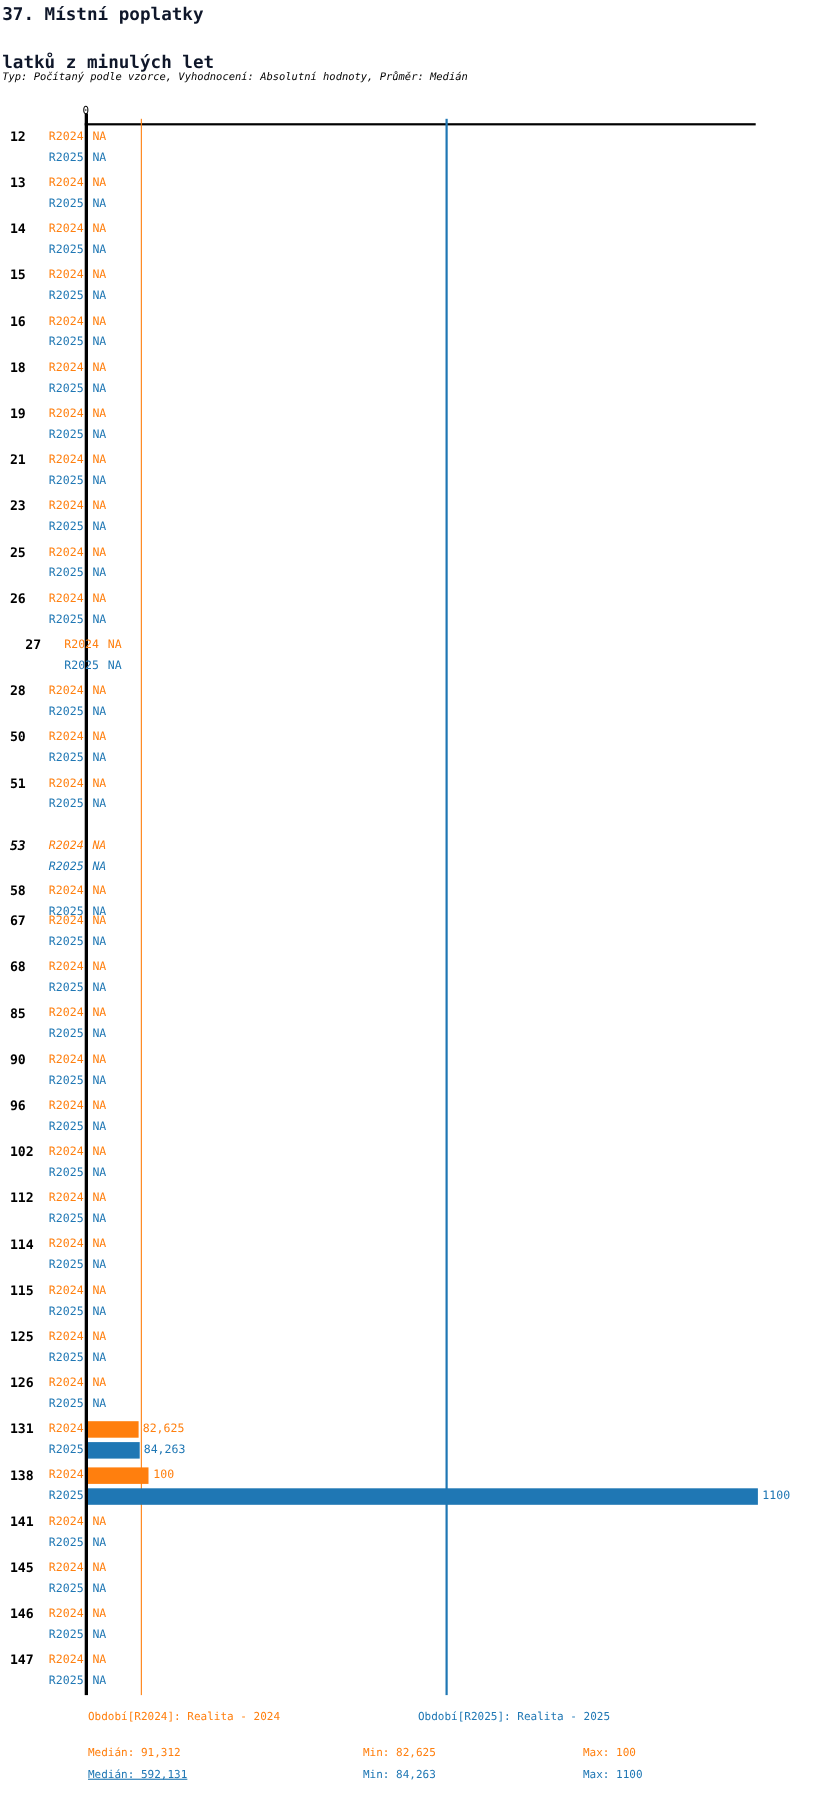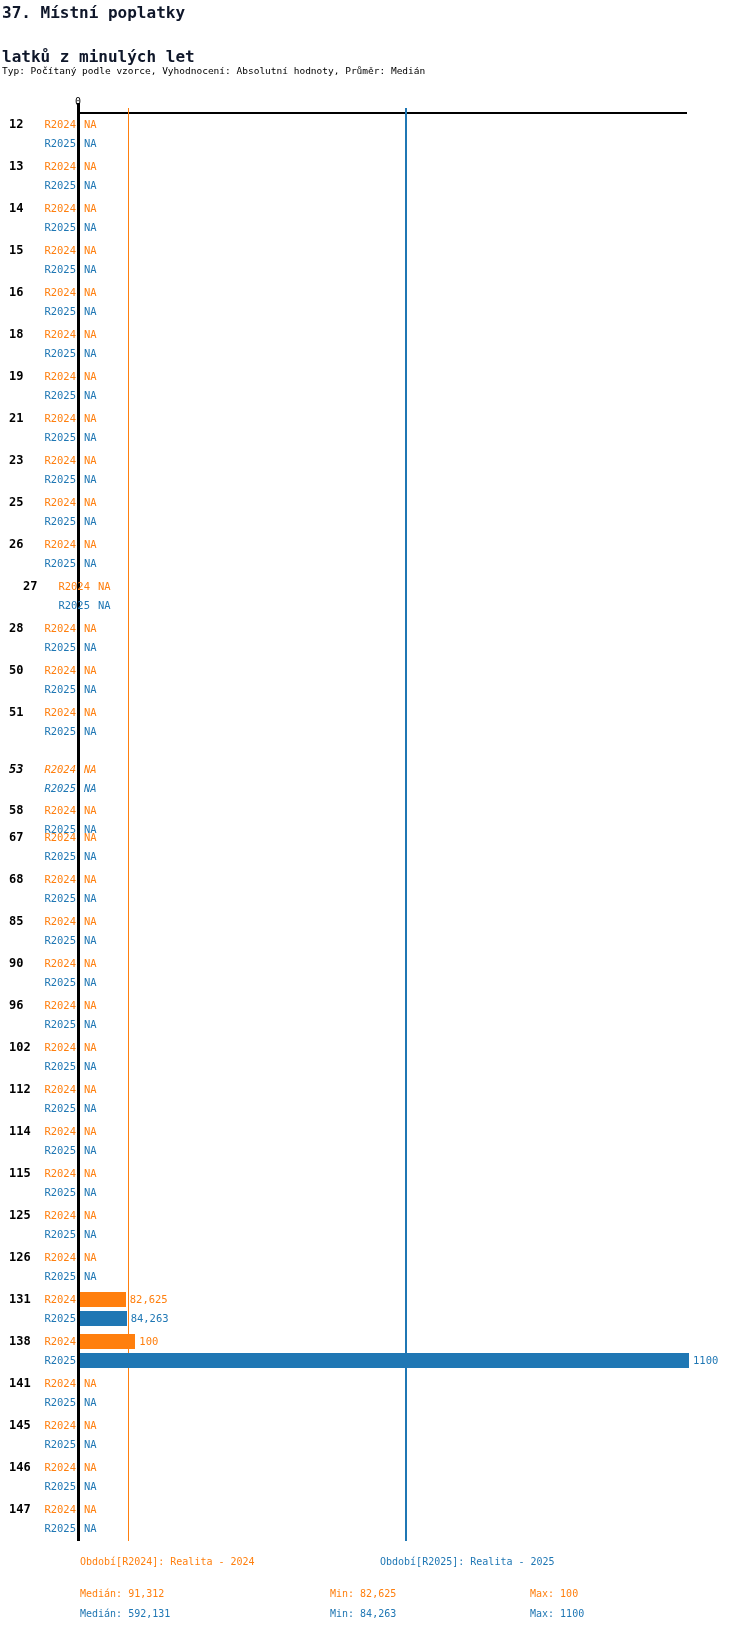--- a/index.html
+++ b/index.html
@@ -2,21 +2,21 @@
 <html><head>
 <meta charset="utf-8">
 <style>
   html,body{margin:0;padding:0;background:#ffffff;}
   .page{position:relative;width:750px;height:1632px;background:#ffffff;overflow:hidden;
         font-family:"DejaVu Sans Mono","Liberation Mono",monospace;}
   .hline{position:absolute;left:2px;font-weight:bold;font-size:16px;color:#0f172a;white-space:pre;}
   .title1{top:3px;}
   .title2{top:25px;}
   .title3{top:47px;}
-  .meta{position:absolute;left:2px;top:65px;font-size:9.5px;color:#000;white-space:pre;}
+  .meta{position:absolute;left:2px;top:65px;font-size:9.5px;color:#000;white-space:pre;font-style:italic;}
   .plot{position:absolute;left:0;top:0;width:750px;height:1555px;}
   .zero-label{position:absolute;left:72px;top:96px;width:12px;text-align:center;font-size:10px;color:#000;}
   .haxis{position:absolute;left:77px;top:112px;width:610px;height:2px;background:#000;}
   .vaxis{position:absolute;left:77px;top:103px;width:3px;height:1438px;background:#000;}
   .mline{position:absolute;top:108px;width:1.5px;height:1433px;}
   .rows{position:absolute;left:0;top:0;width:750px;height:1555px;}
   .cat-block{position:absolute;left:0;width:750px;height:42px;}
   .cat-label{position:absolute;left:9px;top:0;height:19px;line-height:19px;
              font-weight:bold;font-size:12px;color:#000;}
   .series-label{position:absolute;left:38px;width:38px;text-align:right;height:19px;line-height:19px;font-size:10.5px;}
@@ -285,17 +285,17 @@
       </div>
   </div>
 
   <div class="ft" id="legend-0" style="left: 80px; top: 1556px; color: rgb(255, 127, 14);">Období[R2024]: Realita - 2024</div>
   <div class="ft" id="legend-1" style="left: 380px; top: 1556px; color: rgb(31, 119, 180);">Období[R2025]: Realita - 2025</div>
 
   <div class="ft" id="st24-med" style="left: 80px; top: 1588px; color: rgb(255, 127, 14);">Medián: 91,312</div>
   <div class="ft" id="st24-min" style="left: 330px; top: 1588px; color: rgb(255, 127, 14);">Min: 82,625</div>
   <div class="ft" id="st24-max" style="left: 530px; top: 1588px; color: rgb(255, 127, 14);">Max: 100</div>
 
-  <div class="ft" id="st25-med" style="left: 80px; top: 1608px; color: rgb(31, 119, 180);">Medián: 592,131</div>
+  <div class="ft" id="st25-med" style="left: 80px; top: 1608px; color: rgb(31, 119, 180); text-decoration: underline;">Medián: 592,131</div>
   <div class="ft" id="st25-min" style="left: 330px; top: 1608px; color: rgb(31, 119, 180);">Min: 84,263</div>
   <div class="ft" id="st25-max" style="left: 530px; top: 1608px; color: rgb(31, 119, 180);">Max: 1100</div>
 
 </div>
 
 </body></html>

